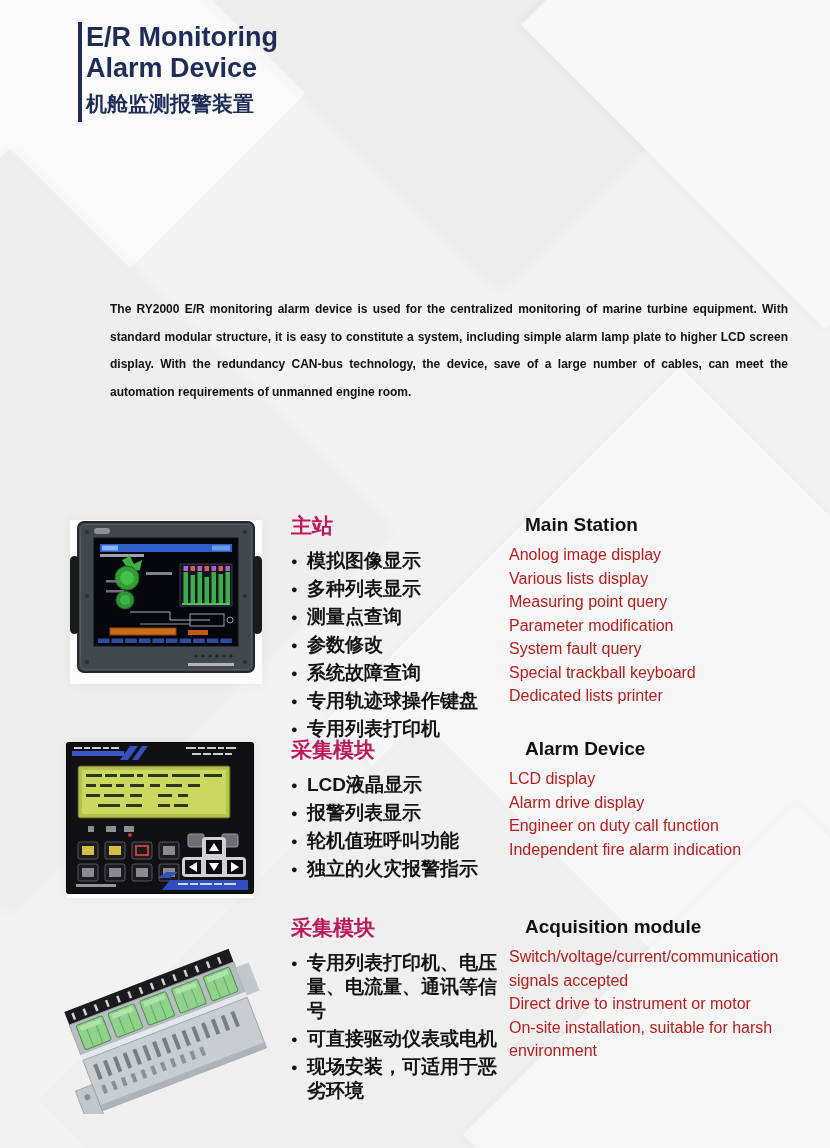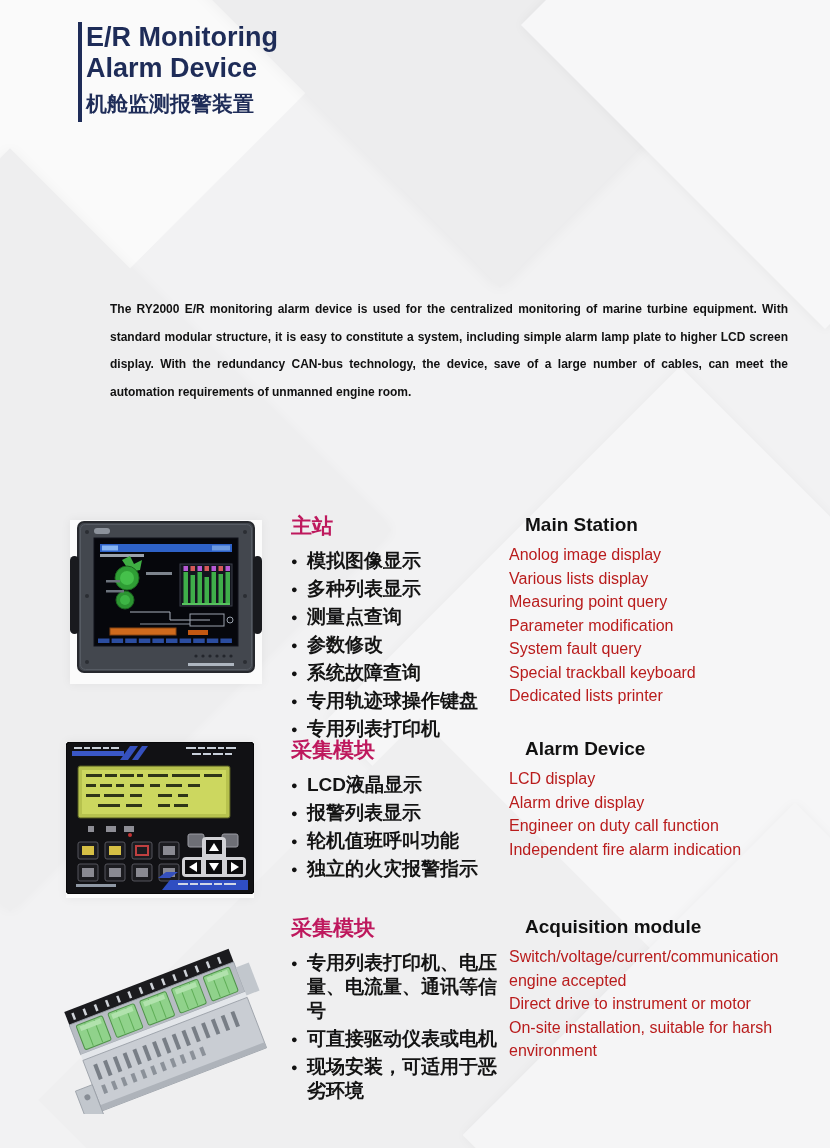--- a/index.html
+++ b/index.html
@@ -442,21 +442,21 @@
             </li>
             <li>
               <span class="dot">●</span>
               <span class="txt">现场安装，可适用于恶劣环境</span>
             </li>
           </ul>
       </div>
       <div class="col-en">
         <h3 class="en-title">Acquisition module</h3>
         <div>
-            <div class="en-line">Switch/voltage/current/communication engine accepted</div>
+            <div class="en-line">Switch/voltage/current/communication signals accepted</div>
             <div class="en-line">Direct drive to instrument or motor</div>
             <div class="en-line">On-site installation, suitable for harsh environment</div>
           </div>
       </div>
     </div>
 
   </div>
 </div>
 
 </body></html>

